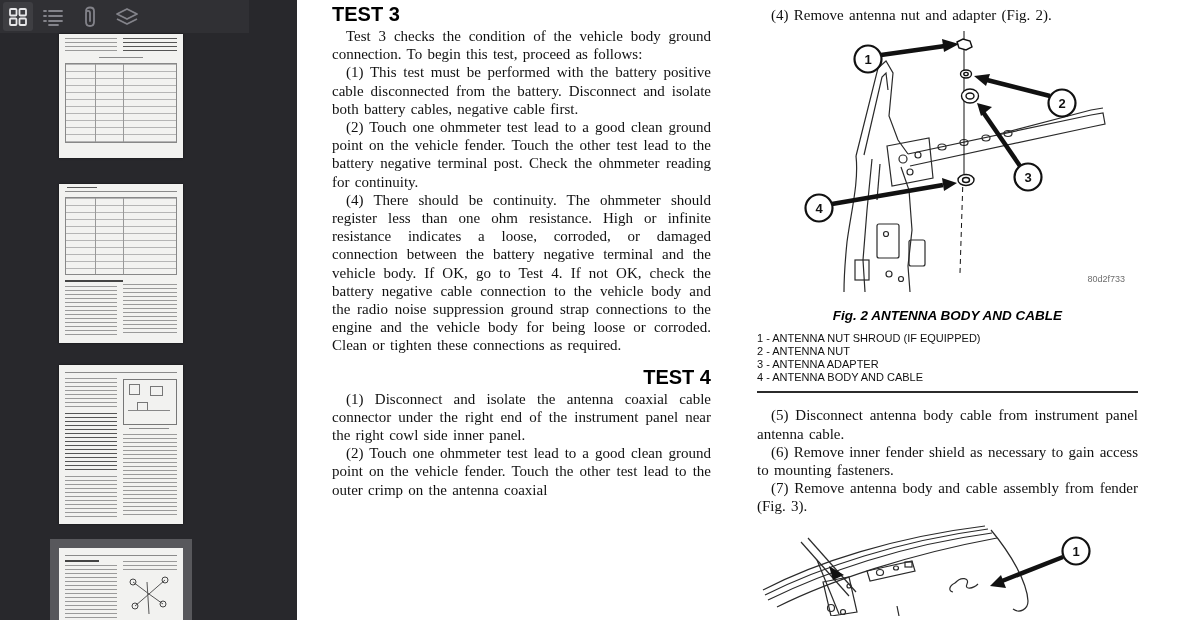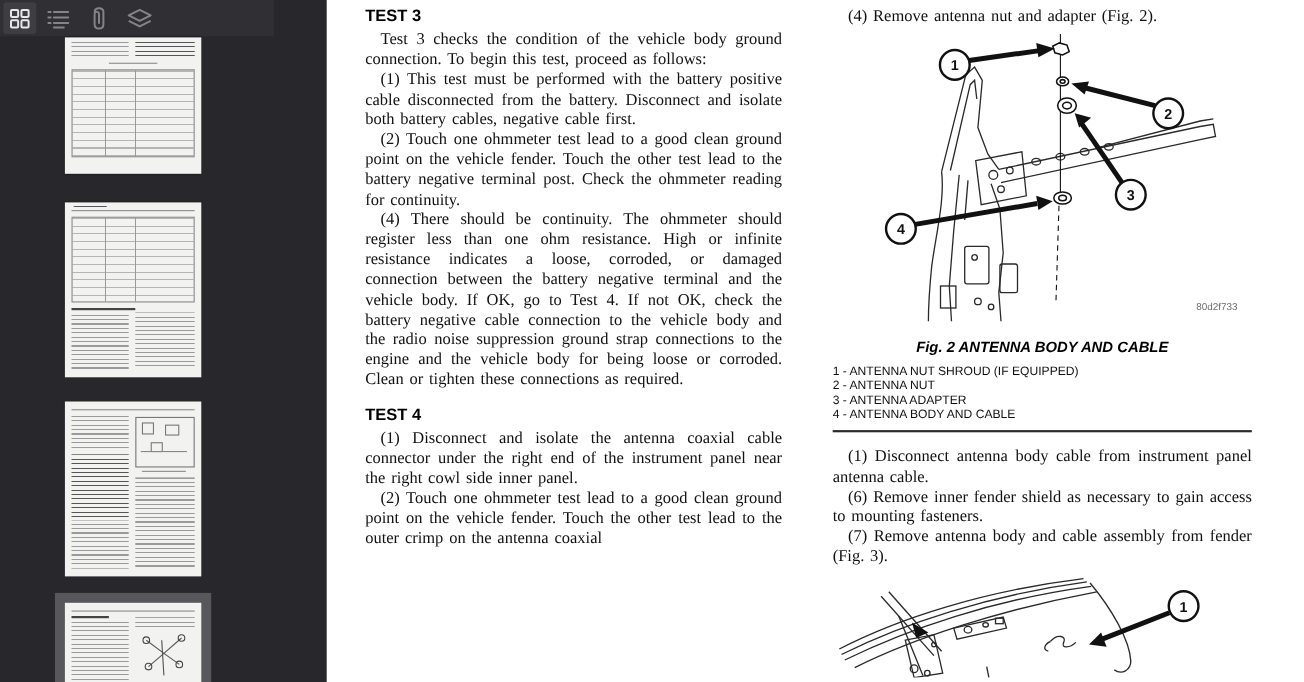--- a/index.html
+++ b/index.html
@@ -26,24 +26,24 @@
   .mini-table{border:1px solid #888;
      background:
        linear-gradient(to right,transparent 0 29px,#999 29px 30px,transparent 30px 57px,#999 57px 58px,transparent 58px),
        repeating-linear-gradient(to bottom,#b5b5b5 0 1px,transparent 1px 7px);}
 
   
   .doc-page{position:absolute;left:297px;top:0;width:888px;height:620px;background:#fff;}
   .col{position:absolute;top:0;font-size:15px;line-height:18.2px;color:#111;}
   .col-left{left:35px;width:379px;}
   .col-right{left:460px;width:381px;}
-  .sec-h{font-family:"Liberation Sans",sans-serif;font-weight:bold;font-size:15px;
+  .sec-h{font-family:"Liberation Sans",sans-serif;font-weight:bold;font-size:20px;
          line-height:17px;margin:0 0 4px 0;color:#000;}
   .h-top{margin-top:6px;}
-  .h-mid{margin-top:14px;}
+  .h-mid{margin-top:14px;text-align:right;}
   .para{margin:0;text-align:justify;text-indent:14px;word-spacing:1.5px;}
   .fig-caption{font-family:"Liberation Sans",sans-serif;font-weight:bold;font-style:italic;
          font-size:13.5px;text-align:center;margin:13px 0 7px 0;color:#000;}
   .fig-legend{font-family:"Liberation Sans",sans-serif;font-size:11px;line-height:13px;color:#111;}
   .legend-rule{border:none;border-top:2.5px solid #2b2b2b;margin:7px 0 0 0;}
   .steps{margin-top:13px;}
   .figsvg{display:block;margin:4px auto 0 auto;}
   .callout-num{font-family:"Liberation Sans",sans-serif;font-size:13px;font-weight:bold;
          text-anchor:middle;fill:#111;}
   .figcode{font-family:"Liberation Sans",sans-serif;font-size:9px;fill:#6e6e6e;}
@@ -136,21 +136,21 @@
       <div class="fig-caption">Fig. 2 ANTENNA BODY AND CABLE</div>
       <div class="fig-legend">
         <div>1 - ANTENNA NUT SHROUD (IF EQUIPPED)</div>
         <div>2 - ANTENNA NUT</div>
         <div>3 - ANTENNA ADAPTER</div>
         <div>4 - ANTENNA BODY AND CABLE</div>
       </div>
       <hr class="legend-rule">
 
       <div class="steps">
-        <p class="para">(1) Disconnect antenna body cable from instrument panel antenna cable.</p>
+        <p class="para">(5) Disconnect antenna body cable from instrument panel antenna cable.</p>
         <p class="para">(6) Remove inner fender shield as necessary to gain access to mounting fasteners.</p>
         <p class="para">(7) Remove antenna body and cable assembly from fender (Fig. 3).</p>
       </div>
 
       <svg class="figsvg" style="margin-top:8px" width="378" height="92" viewBox="0 0 378 92">
         <g class="sketch">
           <path d="M4,66 C58,38 136,13 226,2"></path>
           <path d="M6,71 C62,43 140,17 229,5"></path>
           <path d="M9,76 C66,48 144,21 233,9"></path>
           <path d="M18,83 C72,56 152,30 238,14"></path>

